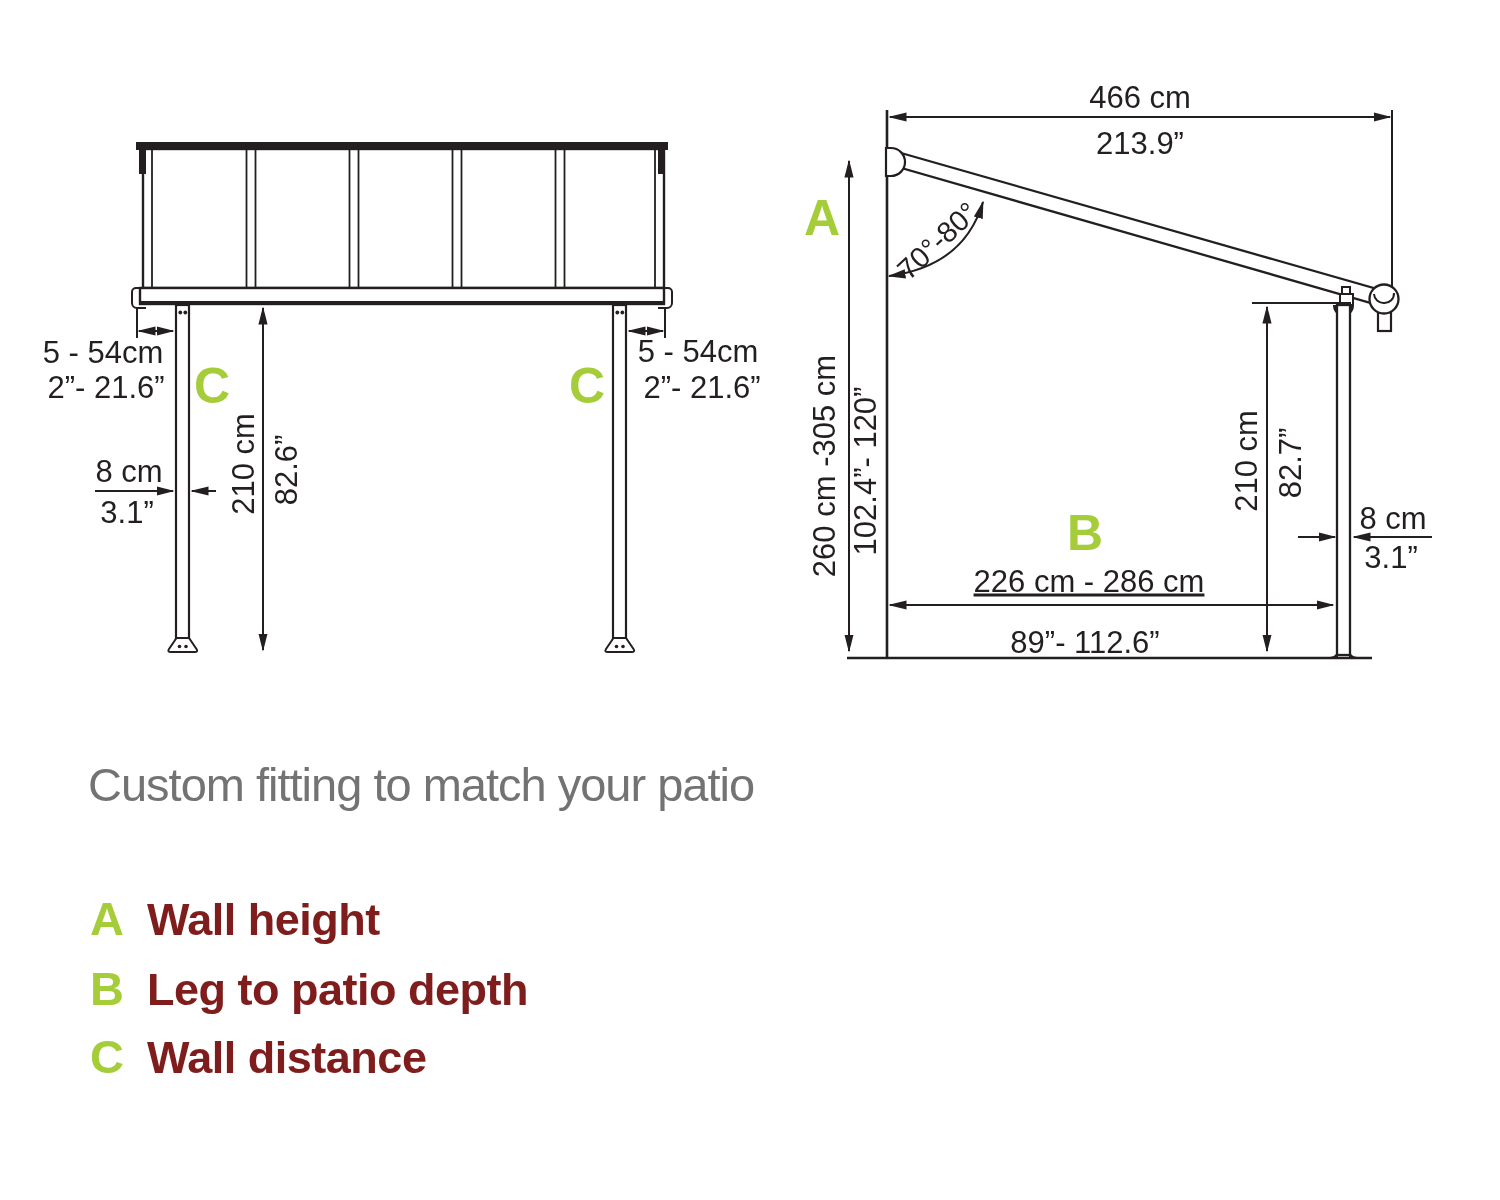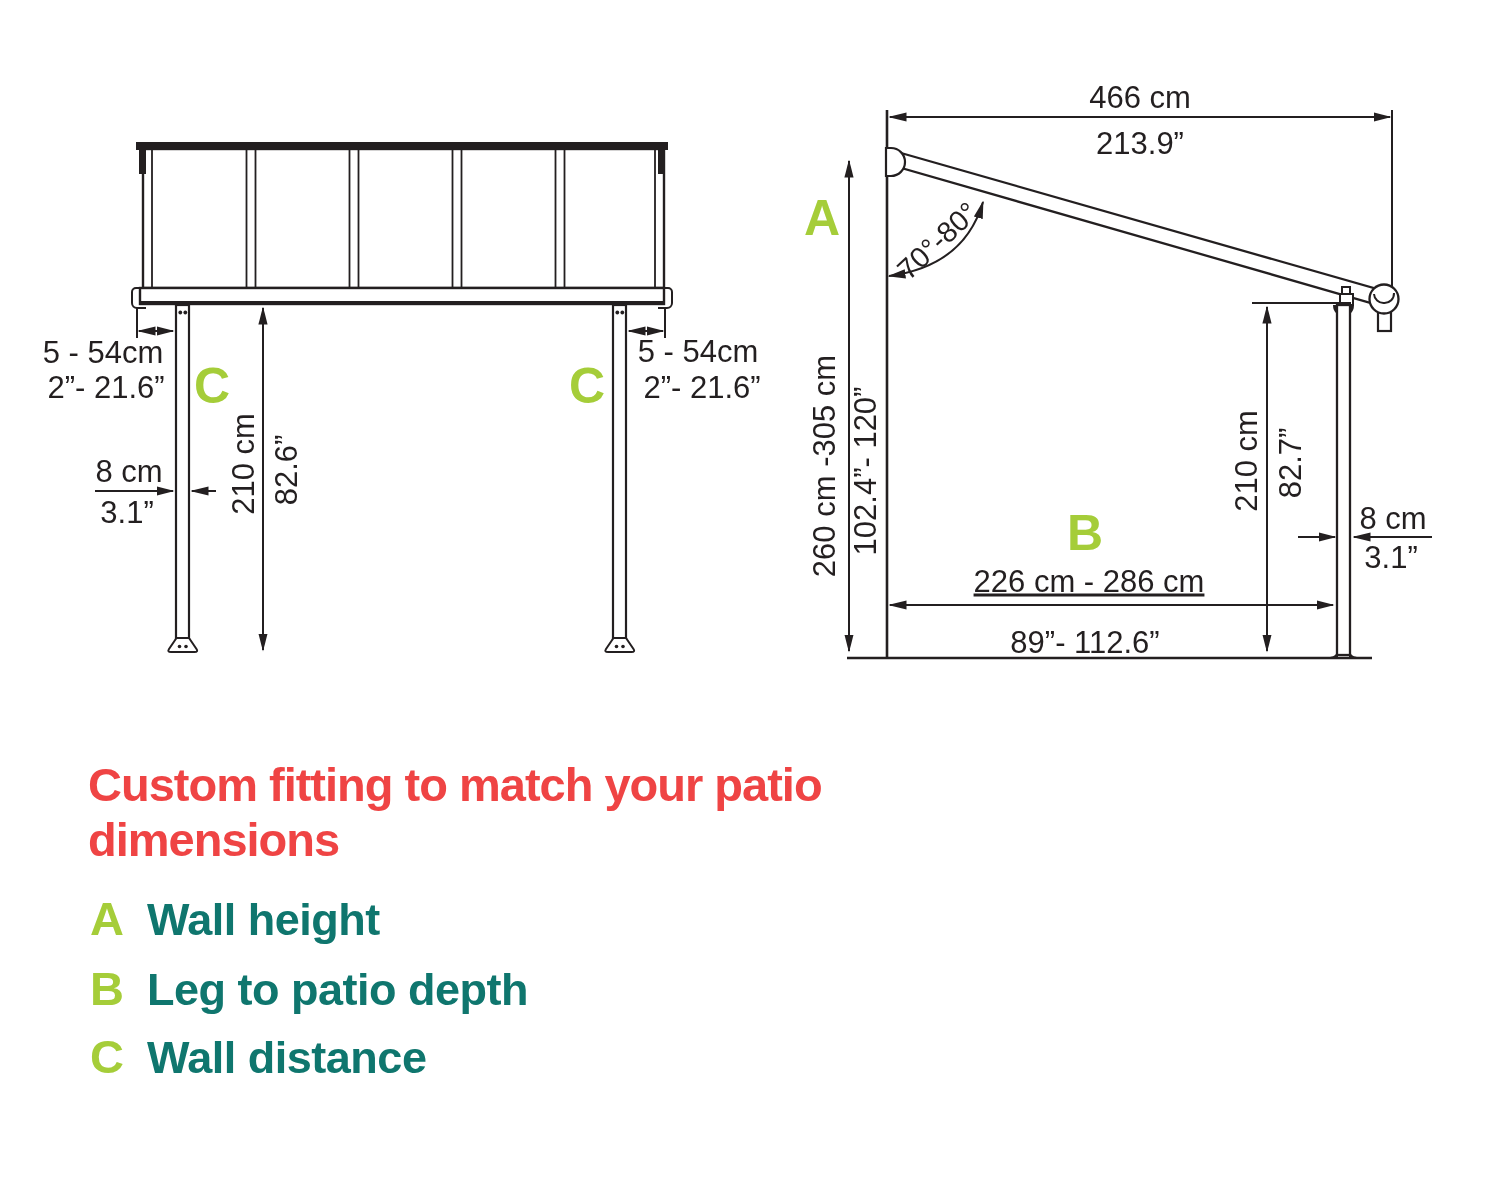--- a/index.html
+++ b/index.html
@@ -13,26 +13,26 @@
   .dim  { stroke:#231f20; stroke-width:2; fill:none; }
   .t {
     position:absolute; transform:translate(-50%,-50%);
     white-space:nowrap; color:#231f20; font-size:31px; line-height:1;
   }
   .rot   { transform:translate(-50%,-50%) rotate(-90deg); }
   .ang   { transform:translate(-50%,-50%) rotate(-43deg); font-size:29px; }
   .big   { font-size:50px; font-weight:700; }
   .green { color:#a5cd39; }
   .caption-title {
-    position:absolute; left:88px; top:757px; color:#ef4444;
-    font-size:47px; font-weight:700; line-height:55px; letter-spacing:-1px;
+    position:absolute; left:88px; top:757px; color:#737373;
+    font-size:47px; font-weight:400; line-height:55px; letter-spacing:-1px;
   }
   .legend-row { position:absolute; left:90px; display:flex; align-items:baseline; height:52px; }
   .lg-key  { color:#a5cd39; font-size:47px; font-weight:700; width:57px; line-height:52px; }
-  .lg-label{ color:#0f766e; font-size:45px; font-weight:700; line-height:52px; letter-spacing:-0.5px; }
+  .lg-label{ color:#7f1d1d; font-size:45px; font-weight:700; line-height:52px; letter-spacing:-0.5px; }
 </style>
 </head>
 <body>
 
 <div id="stage">
 
   <svg width="1500" height="720" viewBox="0 0 1500 720">
     <defs>
       <marker id="ah" viewBox="0 0 18 12" refX="16.5" refY="6" markerWidth="18" markerHeight="12" markerUnits="userSpaceOnUse" orient="auto-start-reverse">
         <path d="M18,6 L0,1.4 L0,10.6 Z" fill="#231f20"></path>
@@ -148,21 +148,20 @@
   <div class="t big green" style="left:1085px; top:533px;">B</div>
   <div class="t" style="left:1089px; top:581px;text-decoration:underline;">226 cm - 286 cm</div>
   <div class="t" style="left:1085px; top:642px;">89”- 112.6”</div>
   <div class="t rot" style="left:1246px; top:461px;">210 cm</div>
   <div class="t rot" style="left:1290px; top:463px;">82.7”</div>
   <div class="t" style="left:1393px; top:518px;">8 cm</div>
   <div class="t" style="left:1391px; top:557px;">3.1”</div>
 
   <div class="caption-title">
     <div>Custom fitting to match your patio</div>
-    <div>dimensions</div>
   </div>
 
   <div class="legend-row" style="top:893px;">
     <span class="lg-key">A</span>
     <span class="lg-label">Wall height</span>
   </div>
   <div class="legend-row" style="top:963px;">
     <span class="lg-key">B</span>
     <span class="lg-label">Leg to patio depth</span>
   </div>

